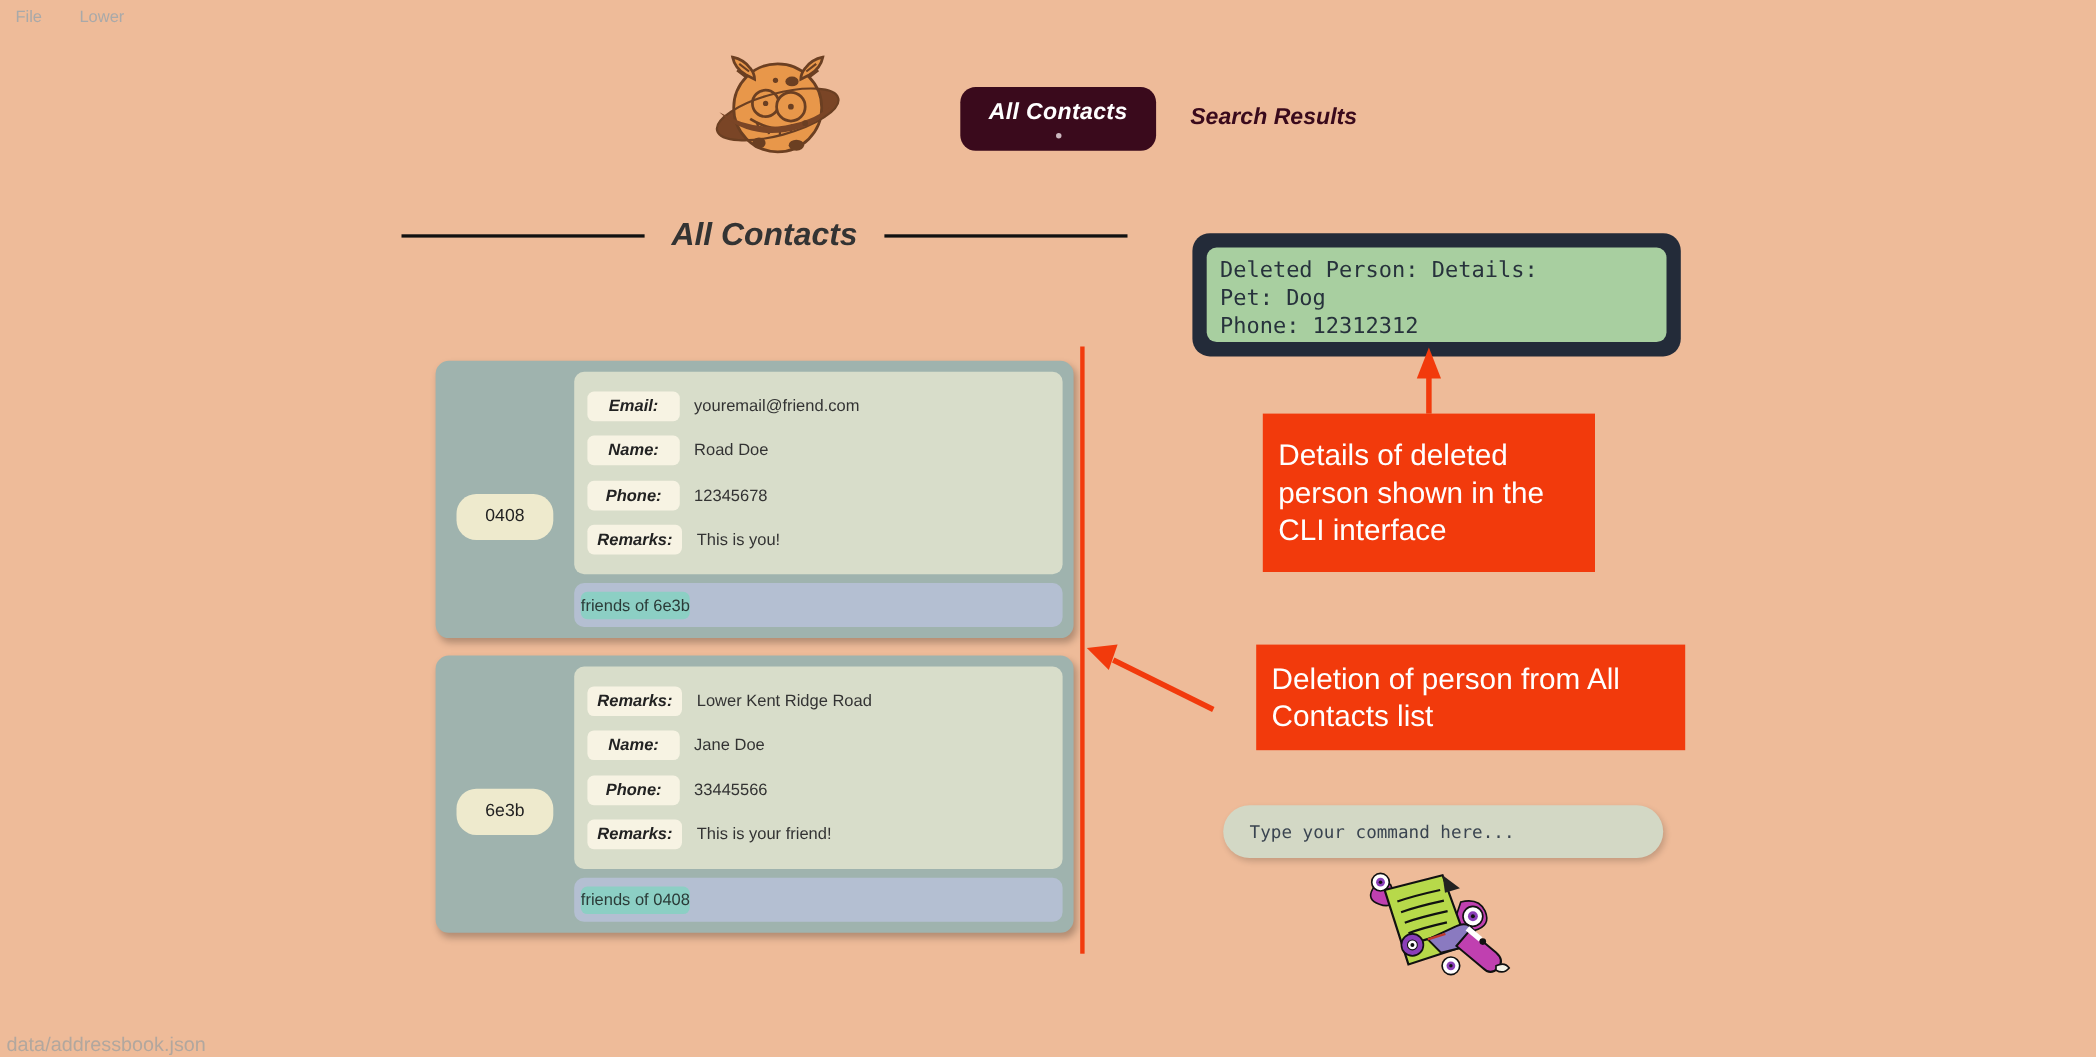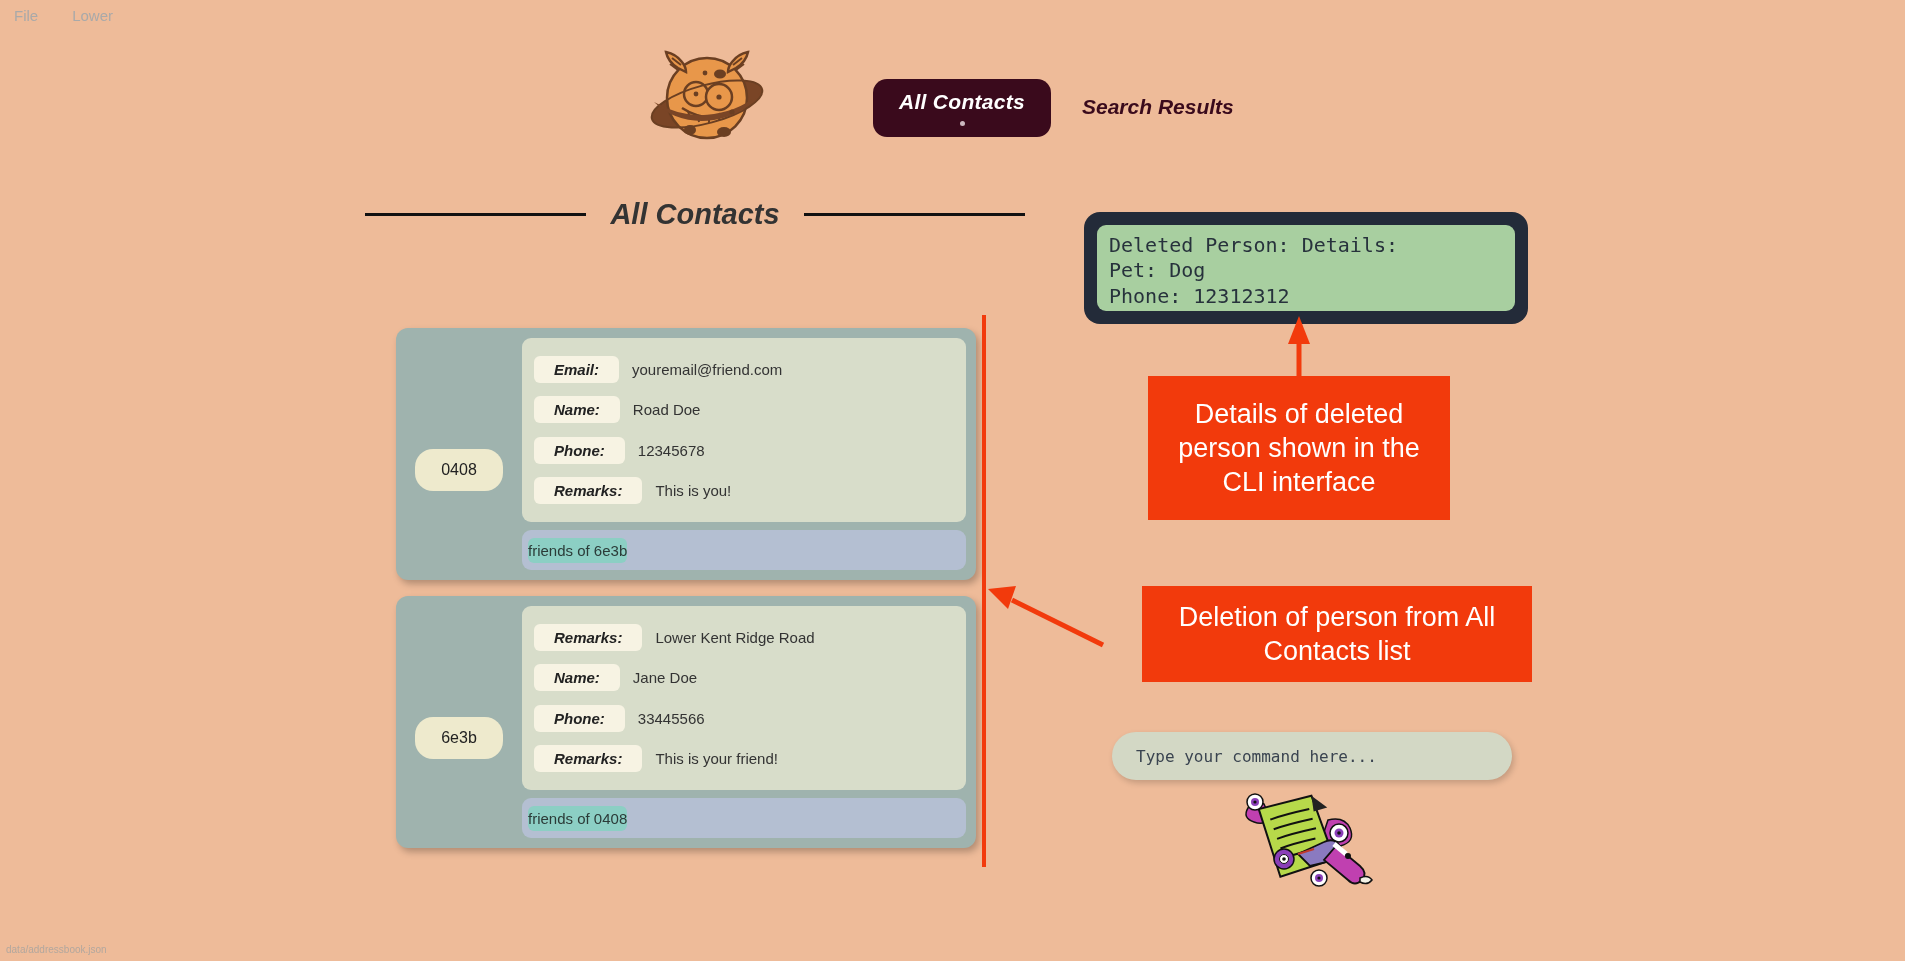--- a/index.html
+++ b/index.html
@@ -112,21 +112,21 @@
     justify-content: space-around;
   }
   .field-row {
     display: flex; align-items: center;
     padding: 0 12px;
     min-height: 32px;
   }
   .field-key {
     background: #f7f3e3;
     border-radius: 6px;
-    padding: 5px 20px;
+    padding: 5px 9px;
     font-size: 15px;
     font-style: italic;
     font-weight: bold;
     color: #222;
     min-width: 84px;
     text-align: center;
     white-space: nowrap;
   }
   .field-val {
     font-size: 15px;
@@ -155,21 +155,20 @@
   .vline {
     position: absolute;
     left: 982px; top: 315px;
     width: 4px; height: 552px;
     background: #f23a0c;
   }
   .anno {
     position: absolute;
     background: #f23a0c;
     color: #ffffff;
-    text-align: center;
     font-size: 27px;
     line-height: 1.26;
     padding: 12px 14px;
     display: flex; align-items: center; justify-content: center;
   }
   #anno-0 { left: 1148px; top: 376px; width: 302px; height: 144px; }
   #anno-1 { left: 1142px; top: 586px; width: 390px; height: 96px; }
   .arrow-svg { position: absolute; left: 0; top: 0; pointer-events: none; }
 
   
@@ -212,21 +211,21 @@
   }
 
   
   .statusbar {
     position: absolute; left: 0; bottom: -4px;
     width: 1905px; height: 32px;
     display: flex; align-items: center;
     padding-left: 6px;
   }
   .statusbar .txt {
-    font-size: 10px;
+    font-size: 18px;
     color: #b2a79e;
   }
 </style>
 </head>
 <body>
 
 <div id="app">
 
   <div class="menubar">
     <div class="menu-item">File</div>

